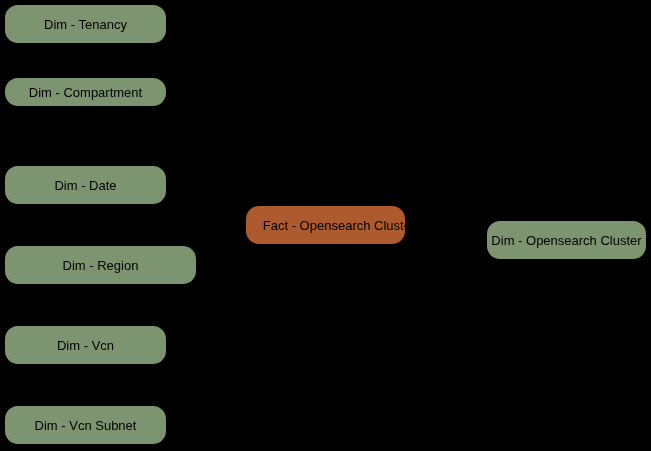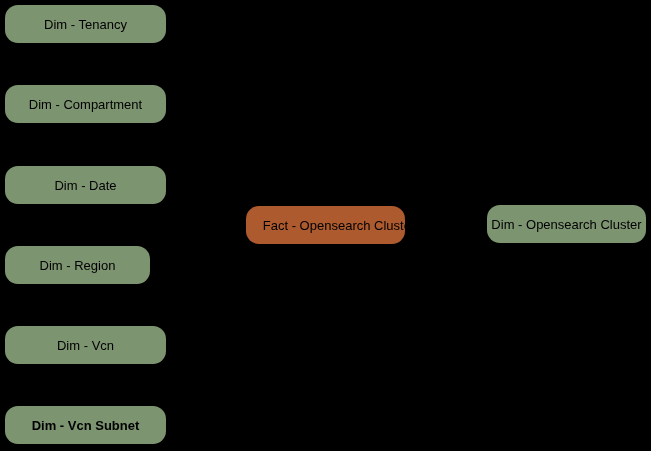--- a/index.html
+++ b/index.html
@@ -25,25 +25,25 @@
   }
   .node .node-label {
     font-size: 13px;
     line-height: 1;
     color: #000000;
     text-align: center;
     white-space: nowrap;
   }
   
   #n-dim-tenancy        { left: 5px;   top: 5px;   width: 161px; height: 38px; }
-  #n-dim-compartment    { left: 5px;   top: 85px;  width: 161px; height: 38px; }
+  #n-dim-compartment    { left: 5px;   top: 78px;  width: 161px; height: 28px; }
   #n-dim-date           { left: 5px;   top: 166px; width: 161px; height: 38px; }
-  #n-dim-region         { left: 5px;   top: 246px; width: 145px; height: 38px; }
+  #n-dim-region         { left: 5px;   top: 246px; width: 191px; height: 38px; }
   #n-dim-vcn            { left: 5px;   top: 326px; width: 161px; height: 38px; }
-  #n-dim-vcn-subnet     { left: 5px;   top: 406px; width: 161px; height: 38px; font-weight: bold; }
+  #n-dim-vcn-subnet     { left: 5px;   top: 406px; width: 161px; height: 38px; }
   #n-fact-opensearch    { left: 246px; top: 206px; width: 159px; height: 38px; }
   #n-dim-opensearch     { left: 487px; top: 205px; width: 159px; height: 38px; }
 </style>
 </head>
 <body>
 
 <div class="canvas" style="background: rgb(0, 0, 0);">
 
   <div class="node" id="n-dim-tenancy" style="background: rgb(125, 148, 113);">
     <span class="node-label" style="color: rgb(0, 0, 0);">Dim - Tenancy</span>
@@ -66,17 +66,17 @@
   </div>
 
   <div class="node" id="n-dim-vcn-subnet" style="background: rgb(125, 148, 113);">
     <span class="node-label" style="color: rgb(0, 0, 0);">Dim - Vcn Subnet</span>
   </div>
 
   <div class="node" id="n-fact-opensearch" style="background: rgb(173, 90, 46); padding-left: 27px;">
     <span class="node-label" style="color: rgb(0, 0, 0);">Fact - Opensearch Cluster</span>
   </div>
 
-  <div class="node" id="n-dim-opensearch" style="background: rgb(125, 148, 113);">
+  <div class="node" id="n-dim-opensearch" style="background: rgb(125, 148, 113); margin-top: 16px;">
     <span class="node-label" style="color: rgb(0, 0, 0);">Dim - Opensearch Cluster</span>
   </div>
 
 </div>
 
 </body></html>

